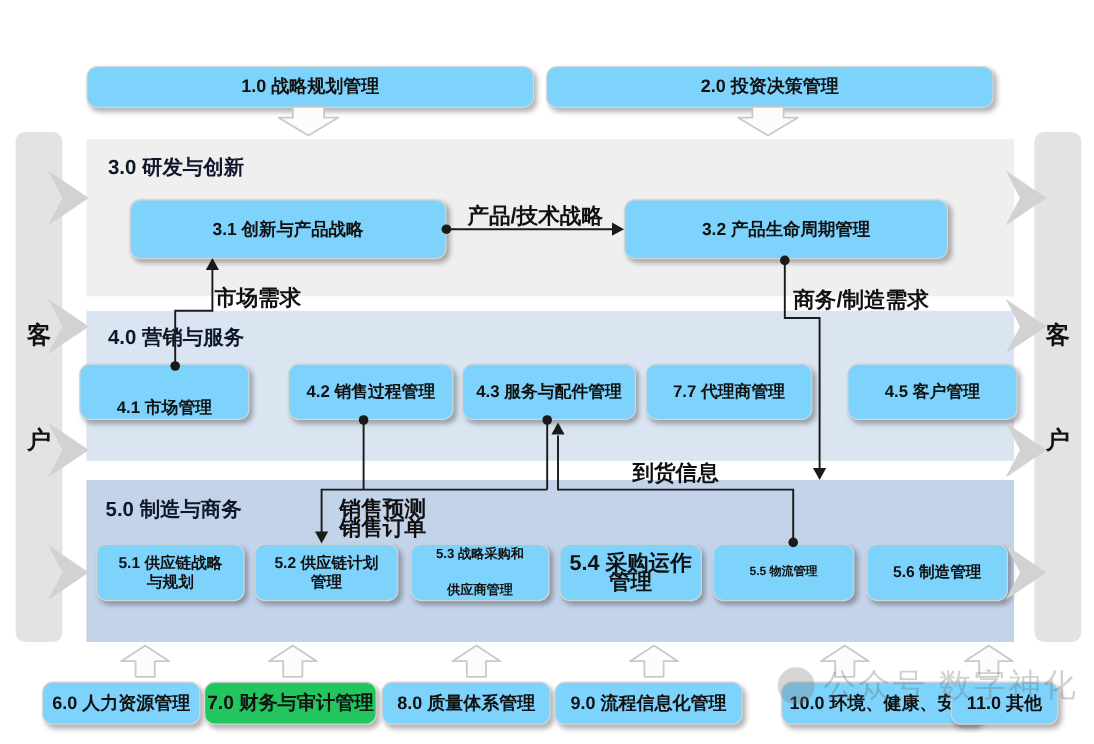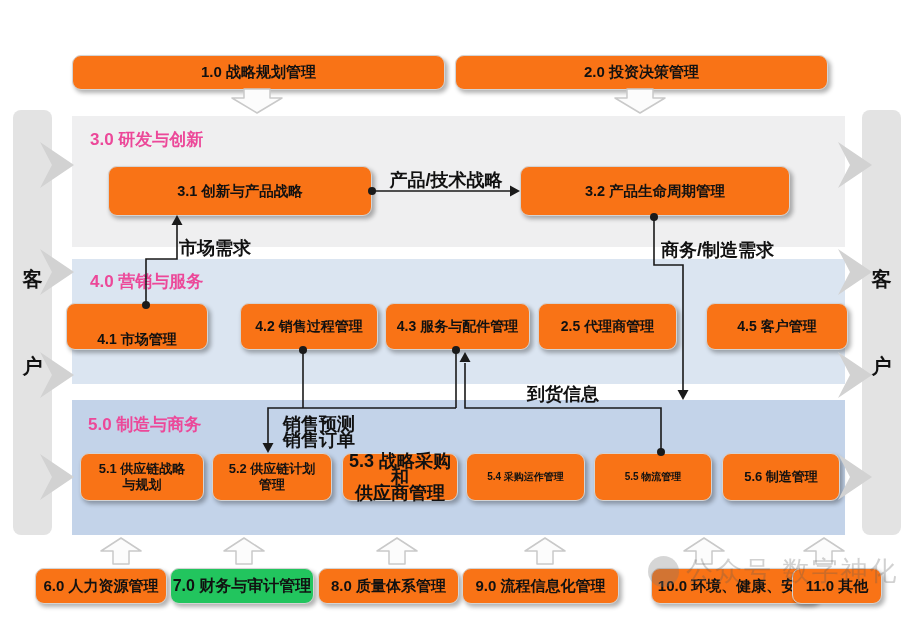--- a/index.html
+++ b/index.html
@@ -1,21 +1,21 @@
 <!DOCTYPE html>
 <html><head>
 <meta charset="utf-8">
 <style>
   html,body{margin:0;padding:0;}
   body{font-family:"Liberation Sans","DejaVu Sans",sans-serif;background:#fff;}
   .stage{position:relative;width:912px;height:620px;background:#fff;overflow:hidden;}
   .title{position:absolute;left:10px;top:6px;font-size:24px;font-weight:bold;color:#1563f0;white-space:nowrap;}
   .sec{position:absolute;left:72px;width:773px;}
-  .sec-heading{position:absolute;font-size:17px;font-weight:bold;color:#ec4899;white-space:nowrap;}
-  .box{position:absolute;background:#f97316;border:1px solid #d4d4d4;border-radius:9px;
+  .sec-heading{position:absolute;font-size:17px;font-weight:bold;color:#0f172a;white-space:nowrap;}
+  .box{position:absolute;background:#7dd3fc;border:1px solid #d4d4d4;border-radius:9px;
        box-shadow:2.5px 3px 4px rgba(0,0,0,.30);display:flex;flex-direction:column;
        align-items:center;justify-content:center;font-weight:bold;color:#111;text-align:center;}
   .box .l2:empty{display:none;}
   .bar{position:absolute;top:110px;width:39px;height:425px;background:#e3e3e3;border-radius:8px;
        display:flex;flex-direction:column;align-items:center;justify-content:center;gap:60px;
        font-size:20px;font-weight:bold;color:#111;}
   .lbl{position:absolute;font-size:18px;font-weight:bold;color:#111;white-space:nowrap;z-index:40;}
   .overlay{position:absolute;left:0;top:0;width:912px;height:620px;pointer-events:none;z-index:30;}
   .watermark{position:absolute;left:648px;top:553px;display:flex;align-items:center;gap:7px;z-index:50;
              color:rgba(90,90,90,.28);font-size:27px;letter-spacing:2px;white-space:nowrap;}
@@ -58,41 +58,41 @@
   <div class="box z20" style="left:66px;top:303px;width:140px;height:45px;font-size:14px;justify-content:flex-end;">
     <span>4.1 市场管理</span>
   </div>
   <div class="box z20" style="left:240px;top:303px;width:136px;height:45px;font-size:14px;">
     <span>4.2 销售过程管理</span>
   </div>
   <div class="box z20" style="left:385px;top:303px;width:143px;height:45px;font-size:14px;">
     <span>4.3 服务与配件管理</span>
   </div>
   <div class="box z20" style="left:538px;top:303px;width:137px;height:45px;font-size:14px;">
-    <span>2.5 代理商管理</span>
+    <span>7.7 代理商管理</span>
   </div>
   <div class="box z20" style="left:690px;top:303px;width:140px;height:45px;font-size:14px;margin-left:16px;">
     <span>4.5 客户管理</span>
   </div>
 
   <div class="sec" style="top:400px;height:135px;background:#c3d3e9;"></div>
   <div class="sec-heading" style="left:88px;top:413px;">5.0 制造与商务</div>
   <div class="box z20" style="left:80px;top:453px;width:122px;height:46px;font-size:13px;line-height:16px;">
     <span>5.1 供应链战略</span>
     <span class="l2">与规划</span>
   </div>
   <div class="box z20" style="left:212px;top:453px;width:118px;height:46px;font-size:13px;line-height:16px;">
     <span>5.2 供应链计划</span>
     <span class="l2">管理</span>
   </div>
-  <div class="box z20" style="left:342px;top:453px;width:114px;height:46px;font-size:18px;line-height:16px;">
+  <div class="box z20" style="left:342px;top:453px;width:114px;height:46px;font-size:11px;line-height:16px;justify-content:space-between;">
     <span>5.3 战略采购和</span>
     <span class="l2">供应商管理</span>
   </div>
-  <div class="box z20" style="left:466px;top:453px;width:117px;height:46px;font-size:10px;line-height:16px;">
+  <div class="box z20" style="left:466px;top:453px;width:117px;height:46px;font-size:18px;line-height:16px;">
     <span>5.4 采购运作管理</span>
 
   </div>
   <div class="box z20" style="left:594px;top:453px;width:116px;height:46px;font-size:10px;line-height:16px;">
     <span>5.5 物流管理</span>
 
   </div>
   <div class="box z20" style="left:722px;top:453px;width:116px;height:46px;font-size:13px;line-height:16px;">
     <span>5.6 制造管理</span>
 

